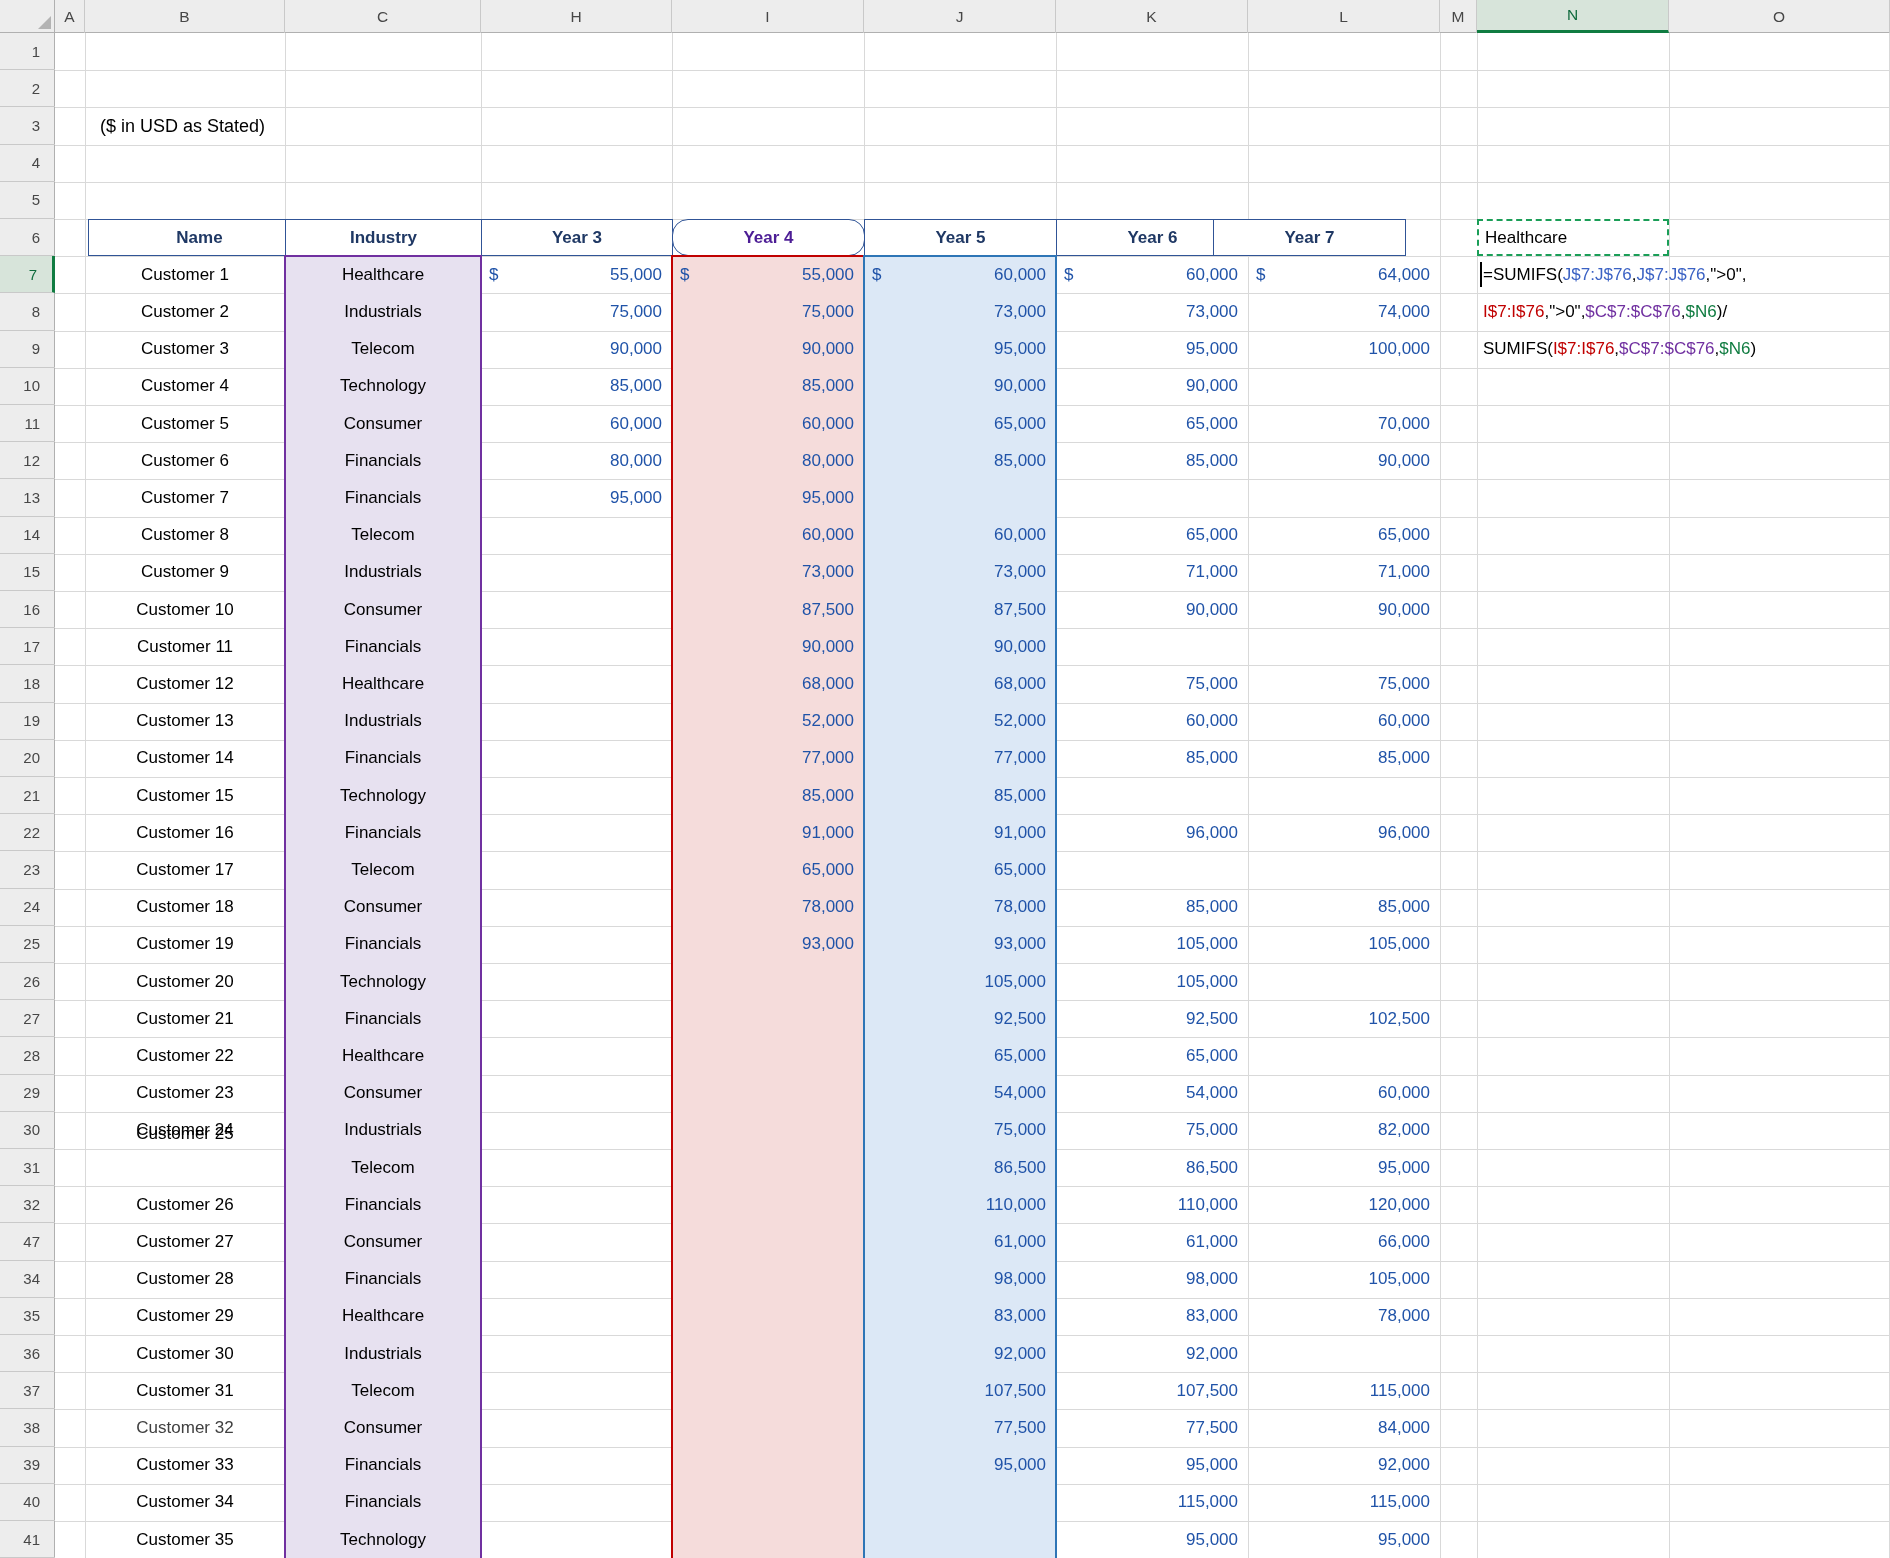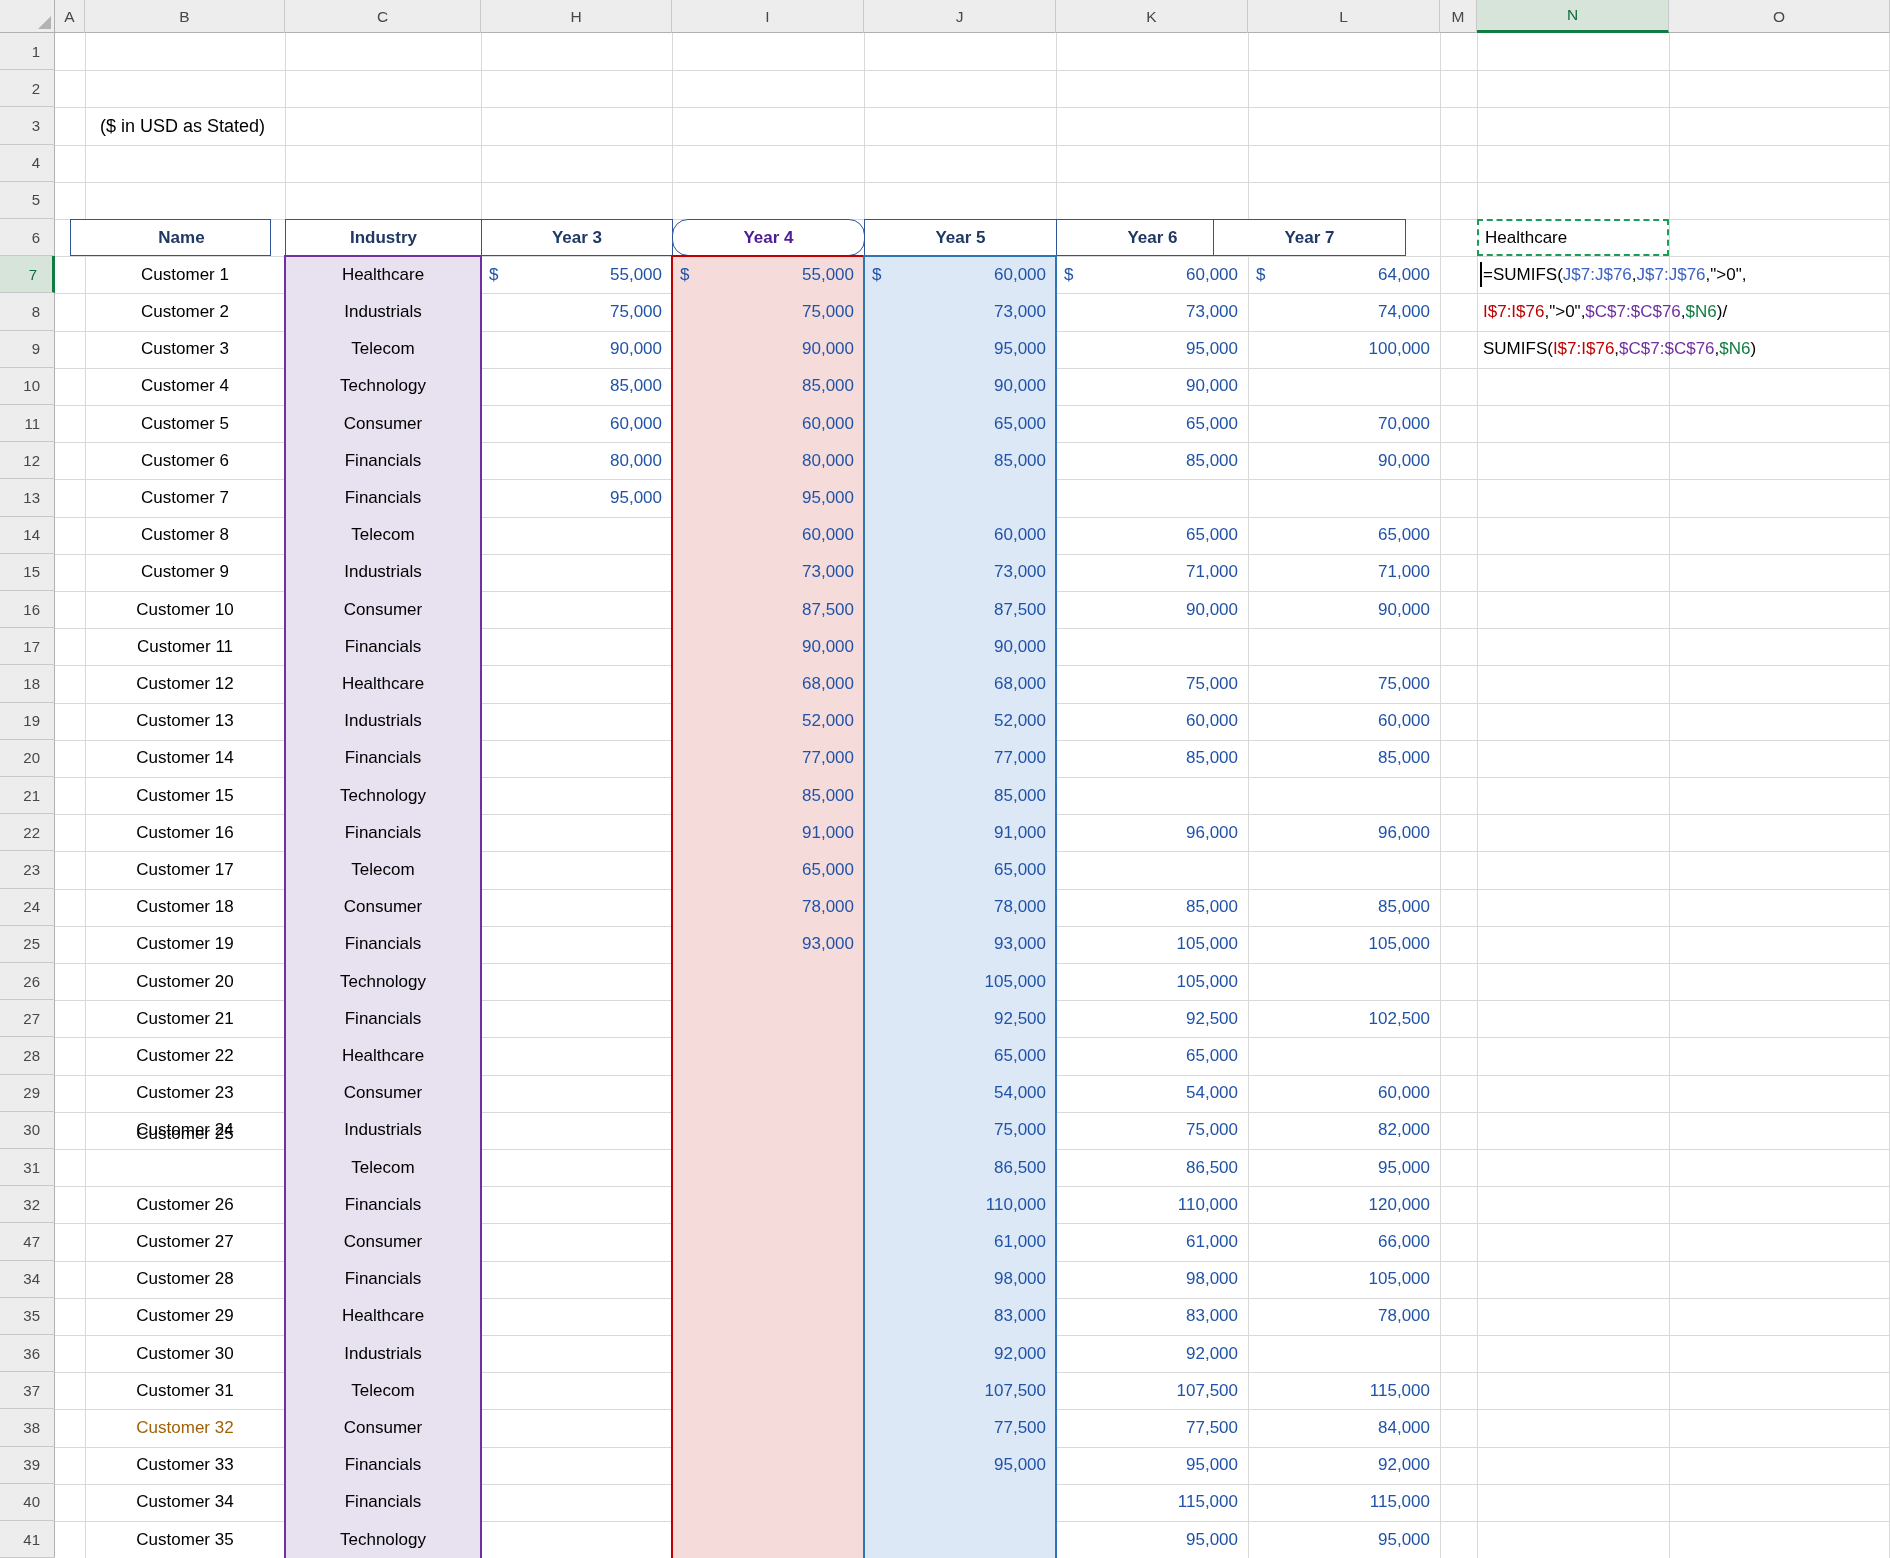--- a/index.html
+++ b/index.html
@@ -161,21 +161,21 @@
     <div class="abs rowhead" style="left: 0px; top: 1186.2px; width: 55px; height: 37.2px;">32</div>
     <div class="abs rowhead" style="left: 0px; top: 1223.4px; width: 55px; height: 37.2px;">47</div>
     <div class="abs rowhead" style="left: 0px; top: 1260.6px; width: 55px; height: 37.2px;">34</div>
     <div class="abs rowhead" style="left: 0px; top: 1297.8px; width: 55px; height: 37.2px;">35</div>
     <div class="abs rowhead" style="left: 0px; top: 1335px; width: 55px; height: 37.2px;">36</div>
     <div class="abs rowhead" style="left: 0px; top: 1372.2px; width: 55px; height: 37.2px;">37</div>
     <div class="abs rowhead" style="left: 0px; top: 1409.4px; width: 55px; height: 37.2px;">38</div>
     <div class="abs rowhead" style="left: 0px; top: 1446.6px; width: 55px; height: 37.2px;">39</div>
     <div class="abs rowhead" style="left: 0px; top: 1483.8px; width: 55px; height: 37.2px;">40</div>
     <div class="abs rowhead" style="left: 0px; top: 1521px; width: 55px; height: 37.2px;">41</div>
-    <div class="abs h6cell" style="left: 70px; top: 219px; width: 201px; height: 37.2px; color: rgb(31, 56, 100); padding-left: 22px;">Name</div>
+    <div class="abs h6cell" style="left: 88px; top: 219px; width: 201px; height: 37.2px; color: rgb(31, 56, 100); padding-left: 22px;">Name</div>
     <div class="abs h6cell" style="left: 285px; top: 219px; width: 197px; height: 37.2px; color: rgb(31, 56, 100);">Industry</div>
     <div class="abs h6cell" style="left: 481px; top: 219px; width: 192px; height: 37.2px; color: rgb(31, 56, 100);">Year 3</div>
     <div class="abs h6cell" style="left: 672px; top: 219px; width: 193px; height: 37.2px; color: #4c1d95; border-radius: 16px;">Year 4</div>
     <div class="abs h6cell" style="left: 864px; top: 219px; width: 193px; height: 37.2px; color: rgb(31, 56, 100);">Year 5</div>
     <div class="abs h6cell" style="left: 1056px; top: 219px; width: 193px; height: 37.2px; color: rgb(31, 56, 100);">Year 6</div>
     <div class="abs h6cell" style="left: 1213px; top: 219px; width: 193px; height: 37.2px; color: rgb(31, 56, 100);">Year 7</div>
     <div class="abs cell center" style="left: 85px; top: 256.2px; width: 200px; height: 37.2px; color: rgb(0, 0, 0);">Customer 1</div>
     <div class="abs cell center" style="left: 285px; top: 256.2px; width: 196px; height: 37.2px; color: rgb(0, 0, 0);">Healthcare</div>
     <div class="abs cell dollar" style="left: 481px; top: 256.2px; width: 191px; height: 37.2px; color: rgb(32, 83, 168);">
       <span>$</span>
@@ -351,21 +351,21 @@
     <div class="abs cell num" style="left: 1248px; top: 1297.8px; width: 192px; height: 37.2px; color: rgb(32, 83, 168);">78,000</div>
     <div class="abs cell center" style="left: 85px; top: 1335px; width: 200px; height: 37.2px; color: rgb(0, 0, 0);">Customer 30</div>
     <div class="abs cell center" style="left: 285px; top: 1335px; width: 196px; height: 37.2px; color: rgb(0, 0, 0);">Industrials</div>
     <div class="abs cell num" style="left: 864px; top: 1335px; width: 192px; height: 37.2px; color: rgb(32, 83, 168);">92,000</div>
     <div class="abs cell num" style="left: 1056px; top: 1335px; width: 192px; height: 37.2px; color: rgb(32, 83, 168);">92,000</div>
     <div class="abs cell center" style="left: 85px; top: 1372.2px; width: 200px; height: 37.2px; color: rgb(0, 0, 0);">Customer 31</div>
     <div class="abs cell center" style="left: 285px; top: 1372.2px; width: 196px; height: 37.2px; color: rgb(0, 0, 0);">Telecom</div>
     <div class="abs cell num" style="left: 864px; top: 1372.2px; width: 192px; height: 37.2px; color: rgb(32, 83, 168);">107,500</div>
     <div class="abs cell num" style="left: 1056px; top: 1372.2px; width: 192px; height: 37.2px; color: rgb(32, 83, 168);">107,500</div>
     <div class="abs cell num" style="left: 1248px; top: 1372.2px; width: 192px; height: 37.2px; color: rgb(32, 83, 168);">115,000</div>
-    <div class="abs cell center" style="left: 85px; top: 1409.4px; width: 200px; height: 37.2px; color: #a16207;">Customer 32</div>
+    <div class="abs cell center" style="left: 85px; top: 1409.4px; width: 200px; height: 37.2px; color: #404040;">Customer 32</div>
     <div class="abs cell center" style="left: 285px; top: 1409.4px; width: 196px; height: 37.2px; color: rgb(0, 0, 0);">Consumer</div>
     <div class="abs cell num" style="left: 864px; top: 1409.4px; width: 192px; height: 37.2px; color: rgb(32, 83, 168);">77,500</div>
     <div class="abs cell num" style="left: 1056px; top: 1409.4px; width: 192px; height: 37.2px; color: rgb(32, 83, 168);">77,500</div>
     <div class="abs cell num" style="left: 1248px; top: 1409.4px; width: 192px; height: 37.2px; color: rgb(32, 83, 168);">84,000</div>
     <div class="abs cell center" style="left: 85px; top: 1446.6px; width: 200px; height: 37.2px; color: rgb(0, 0, 0);">Customer 33</div>
     <div class="abs cell center" style="left: 285px; top: 1446.6px; width: 196px; height: 37.2px; color: rgb(0, 0, 0);">Financials</div>
     <div class="abs cell num" style="left: 864px; top: 1446.6px; width: 192px; height: 37.2px; color: rgb(32, 83, 168);">95,000</div>
     <div class="abs cell num" style="left: 1056px; top: 1446.6px; width: 192px; height: 37.2px; color: rgb(32, 83, 168);">95,000</div>
     <div class="abs cell num" style="left: 1248px; top: 1446.6px; width: 192px; height: 37.2px; color: rgb(32, 83, 168);">92,000</div>
     <div class="abs cell center" style="left: 85px; top: 1483.8px; width: 200px; height: 37.2px; color: rgb(0, 0, 0);">Customer 34</div>

